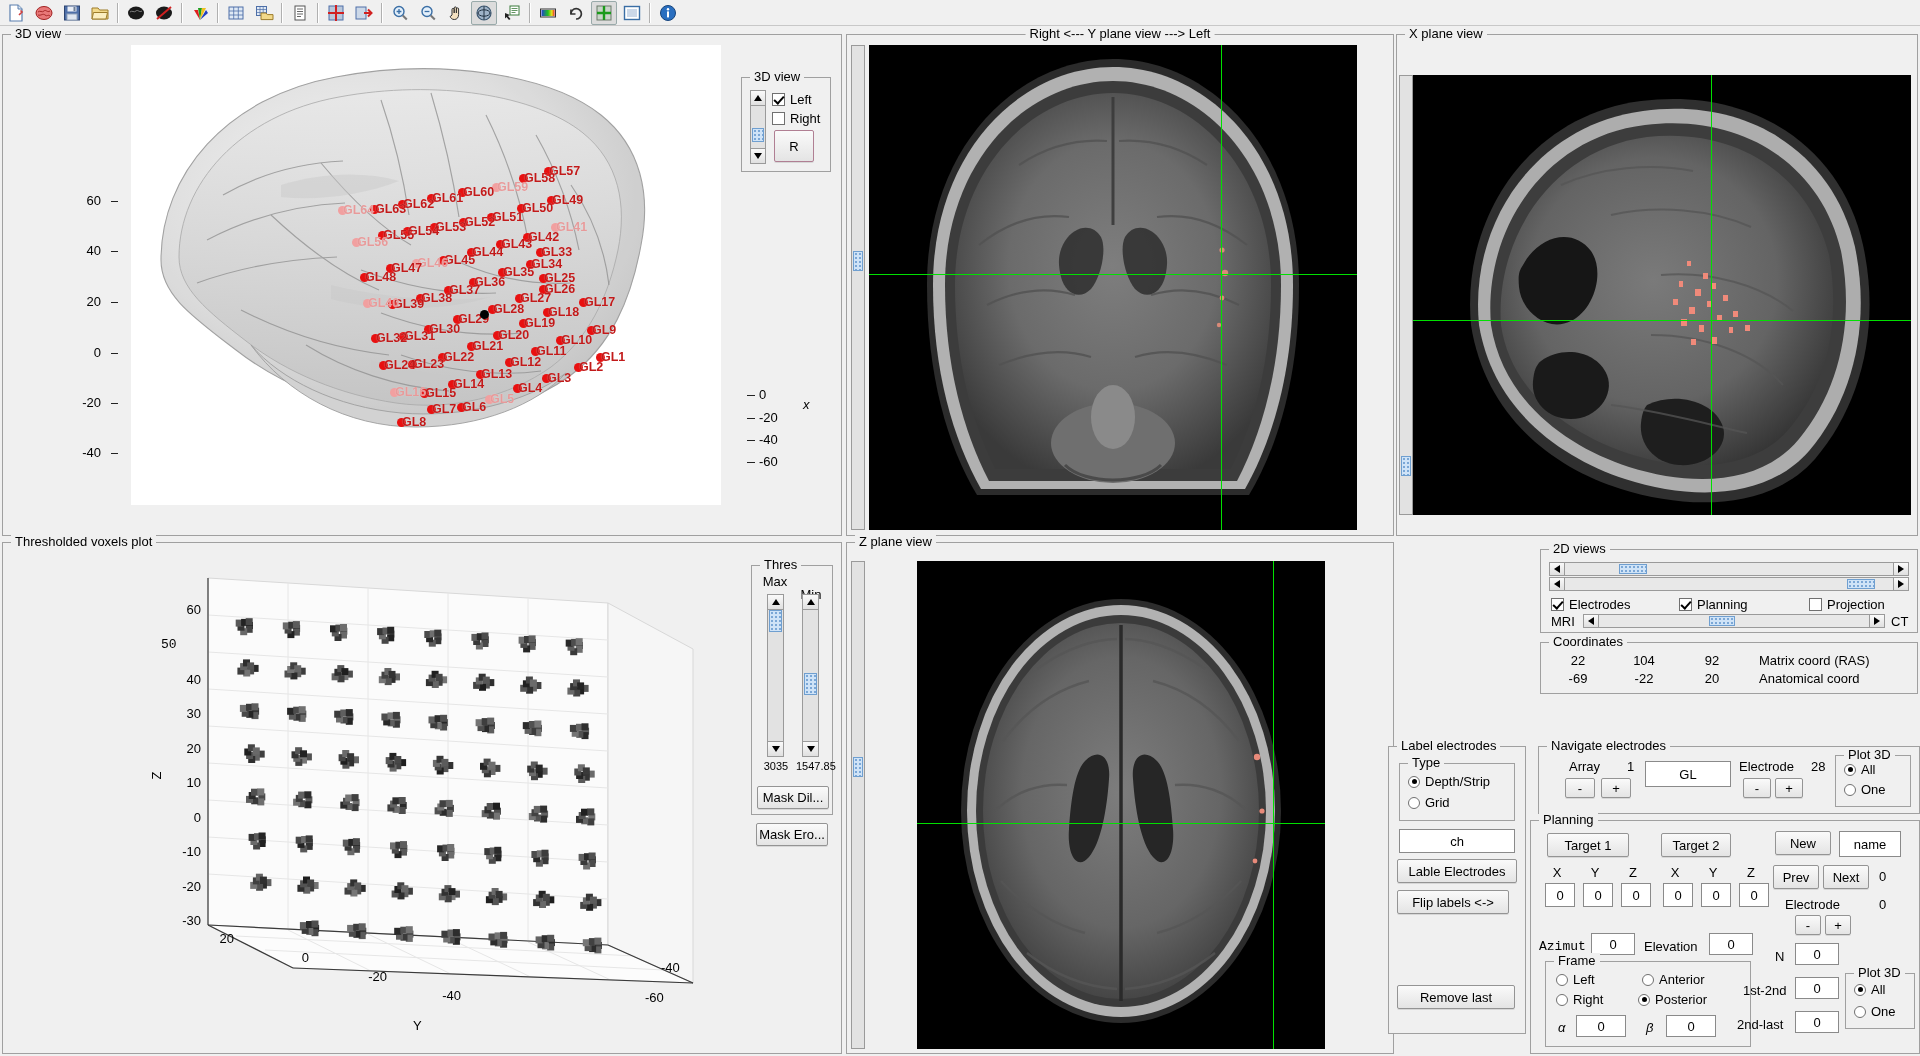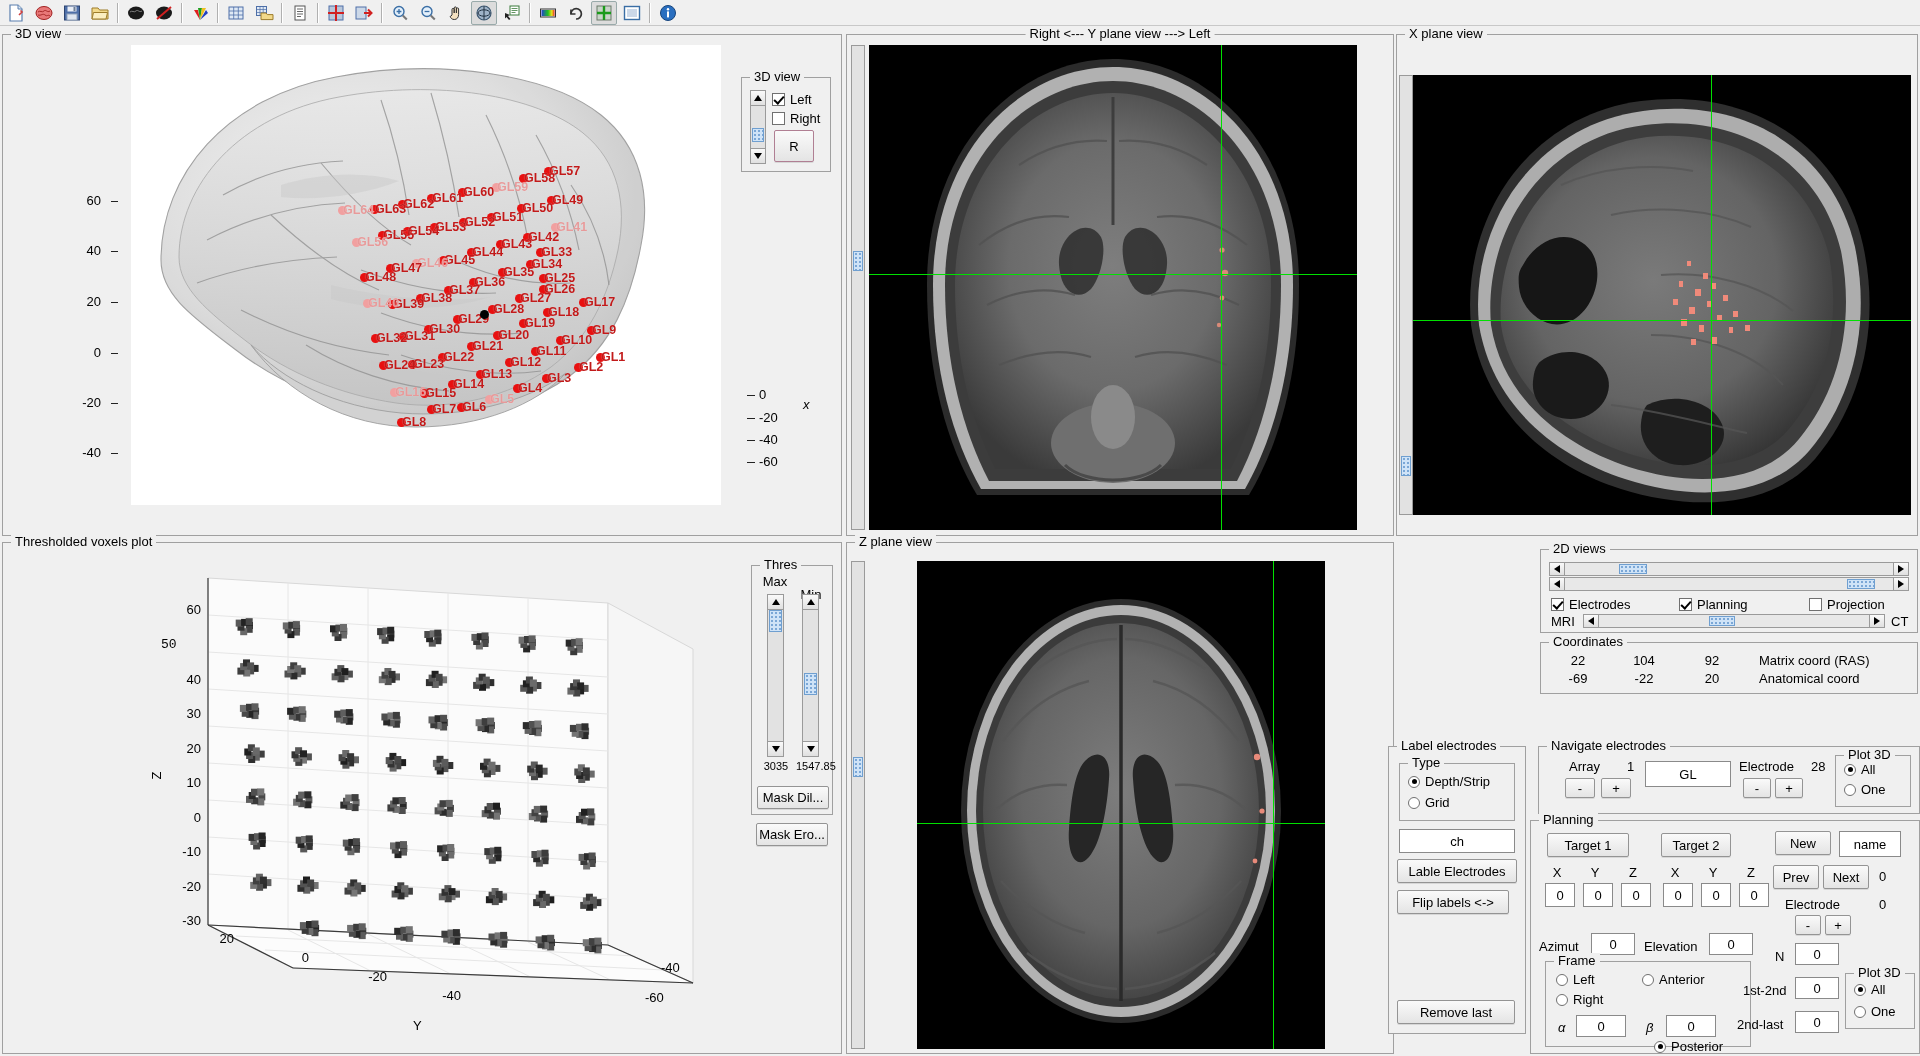--- a/index.html
+++ b/index.html
@@ -1594,21 +1594,21 @@
         <span>Depth/Strip</span>
       </div>
       <div class="rad" style="left:8px; top:31px;">
         <span class="radbox"></span>
         <span>Grid</span>
       </div>
     </div>
     <div class="txt" style="position:absolute; left:10px; top:82px; width:116px; height:24px;">ch</div>
     <div class="btn" style="position:absolute; left:8px; top:112px; width:120px; height:24px;">Lable Electrodes</div>
     <div class="btn" style="position:absolute; left:8px; top:143px; width:112px; height:24px;">Flip labels &lt;-&gt;</div>
-    <div class="btn" style="position:absolute; left:8px; top:253px; width:118px; height:24px;text-align:right;">Remove last</div>
+    <div class="btn" style="position:absolute; left:8px; top:238px; width:118px; height:24px;text-align:right;">Remove last</div>
   </div>
 
   <div class="panel" style="left:1538px; top:746px; width:382px; height:68px;">
     <div class="ptitle">Navigate electrodes</div>
     <div class="lbl" style="left:30px; top:12px;">Array</div>
     <div class="lbl" style="left:88px; top:12px;">1</div>
     <div class="btn" style="position:absolute; left:26px; top:31px; width:30px; height:20px;">-</div>
     <div class="btn" style="position:absolute; left:62px; top:31px; width:30px; height:20px;">+</div>
     <div class="txt" style="position:absolute; left:106px; top:14px; width:86px; height:26px;">GL</div>
     <div class="lbl" style="left:200px; top:12px;">Electrode</div>
@@ -1645,40 +1645,40 @@
       </div>
     <div id="planning-target-fields">
         <div class="txt" style="position: absolute; left: 14px; top: 62px; width: 30px; height: 24px;">0</div>
         <div class="txt" style="position: absolute; left: 52px; top: 62px; width: 30px; height: 24px;">0</div>
         <div class="txt" style="position: absolute; left: 90px; top: 62px; width: 30px; height: 24px;">0</div>
         <div class="txt" style="position: absolute; left: 132px; top: 62px; width: 30px; height: 24px;">0</div>
         <div class="txt" style="position: absolute; left: 170px; top: 62px; width: 30px; height: 24px;">0</div>
         <div class="txt" style="position: absolute; left: 208px; top: 62px; width: 30px; height: 24px;">0</div>
       </div>
 
-    <div class="lbl" style="left:8px; top:118px;">Azimut</div>
+    <div class="lbl" style="left:8px; top:118px;font-family:Liberation Mono, monospace;">Azimut</div>
     <div class="txt" style="position:absolute; left:60px; top:112px; width:44px; height:22px;">0</div>
     <div class="lbl" style="left:113px; top:118px;">Elevation</div>
     <div class="txt" style="position:absolute; left:178px; top:112px; width:44px; height:22px;">0</div>
 
     <div class="panel" style="left:14px; top:140px; width:206px; height:86px;">
       <div class="ptitle">Frame</div>
       <div class="rad" style="left:10px; top:10px;">
         <span class="radbox"></span>
         <span>Left</span>
       </div>
       <div class="rad" style="left:10px; top:30px;">
         <span class="radbox"></span>
         <span>Right</span>
       </div>
       <div class="rad" style="left:96px; top:10px;">
         <span class="radbox"></span>
         <span>Anterior</span>
       </div>
-      <div class="rad" style="left:108px; top:30px;margin-top:47px;">
+      <div class="rad" style="left:92px; top:30px;">
         <span class="radbox on"></span>
         <span>Posterior</span>
       </div>
       <div class="lbl" style="left:12px; top:58px; font-style:italic;">α</div>
       <div class="txt" style="position:absolute; left:30px; top:53px; width:50px; height:22px;">0</div>
       <div class="lbl" style="left:100px; top:58px; font-style:italic;">β</div>
       <div class="txt" style="position:absolute; left:120px; top:53px; width:50px; height:22px;">0</div>
     </div>
 
     <div class="btn" style="position:absolute; left:242px; top:44px; width:46px; height:24px;">Prev</div>

